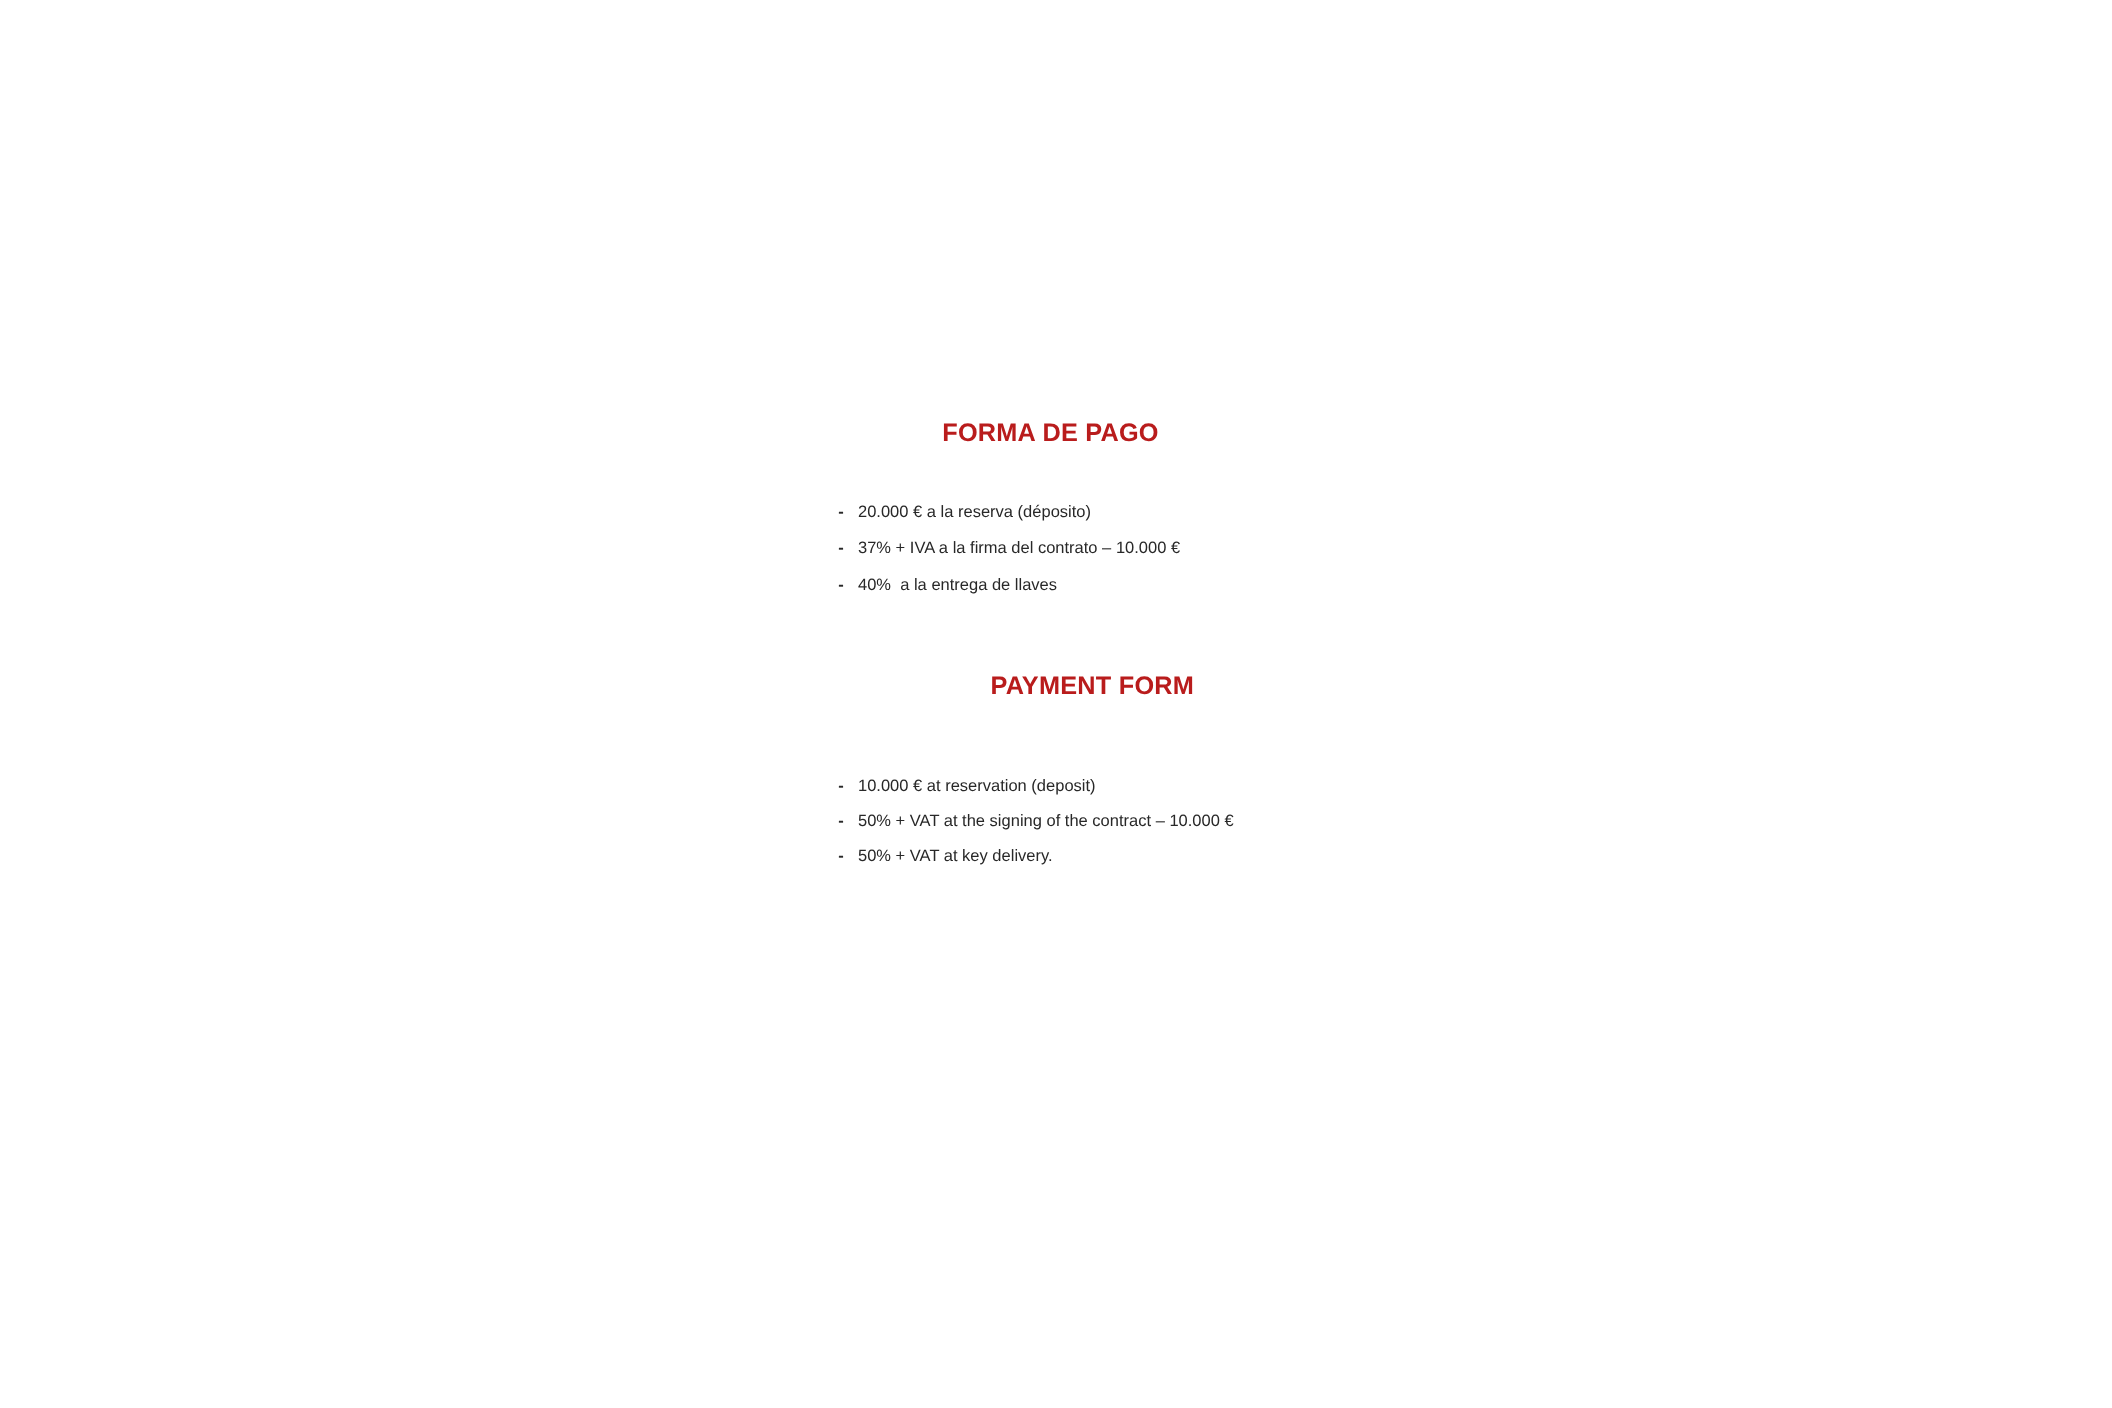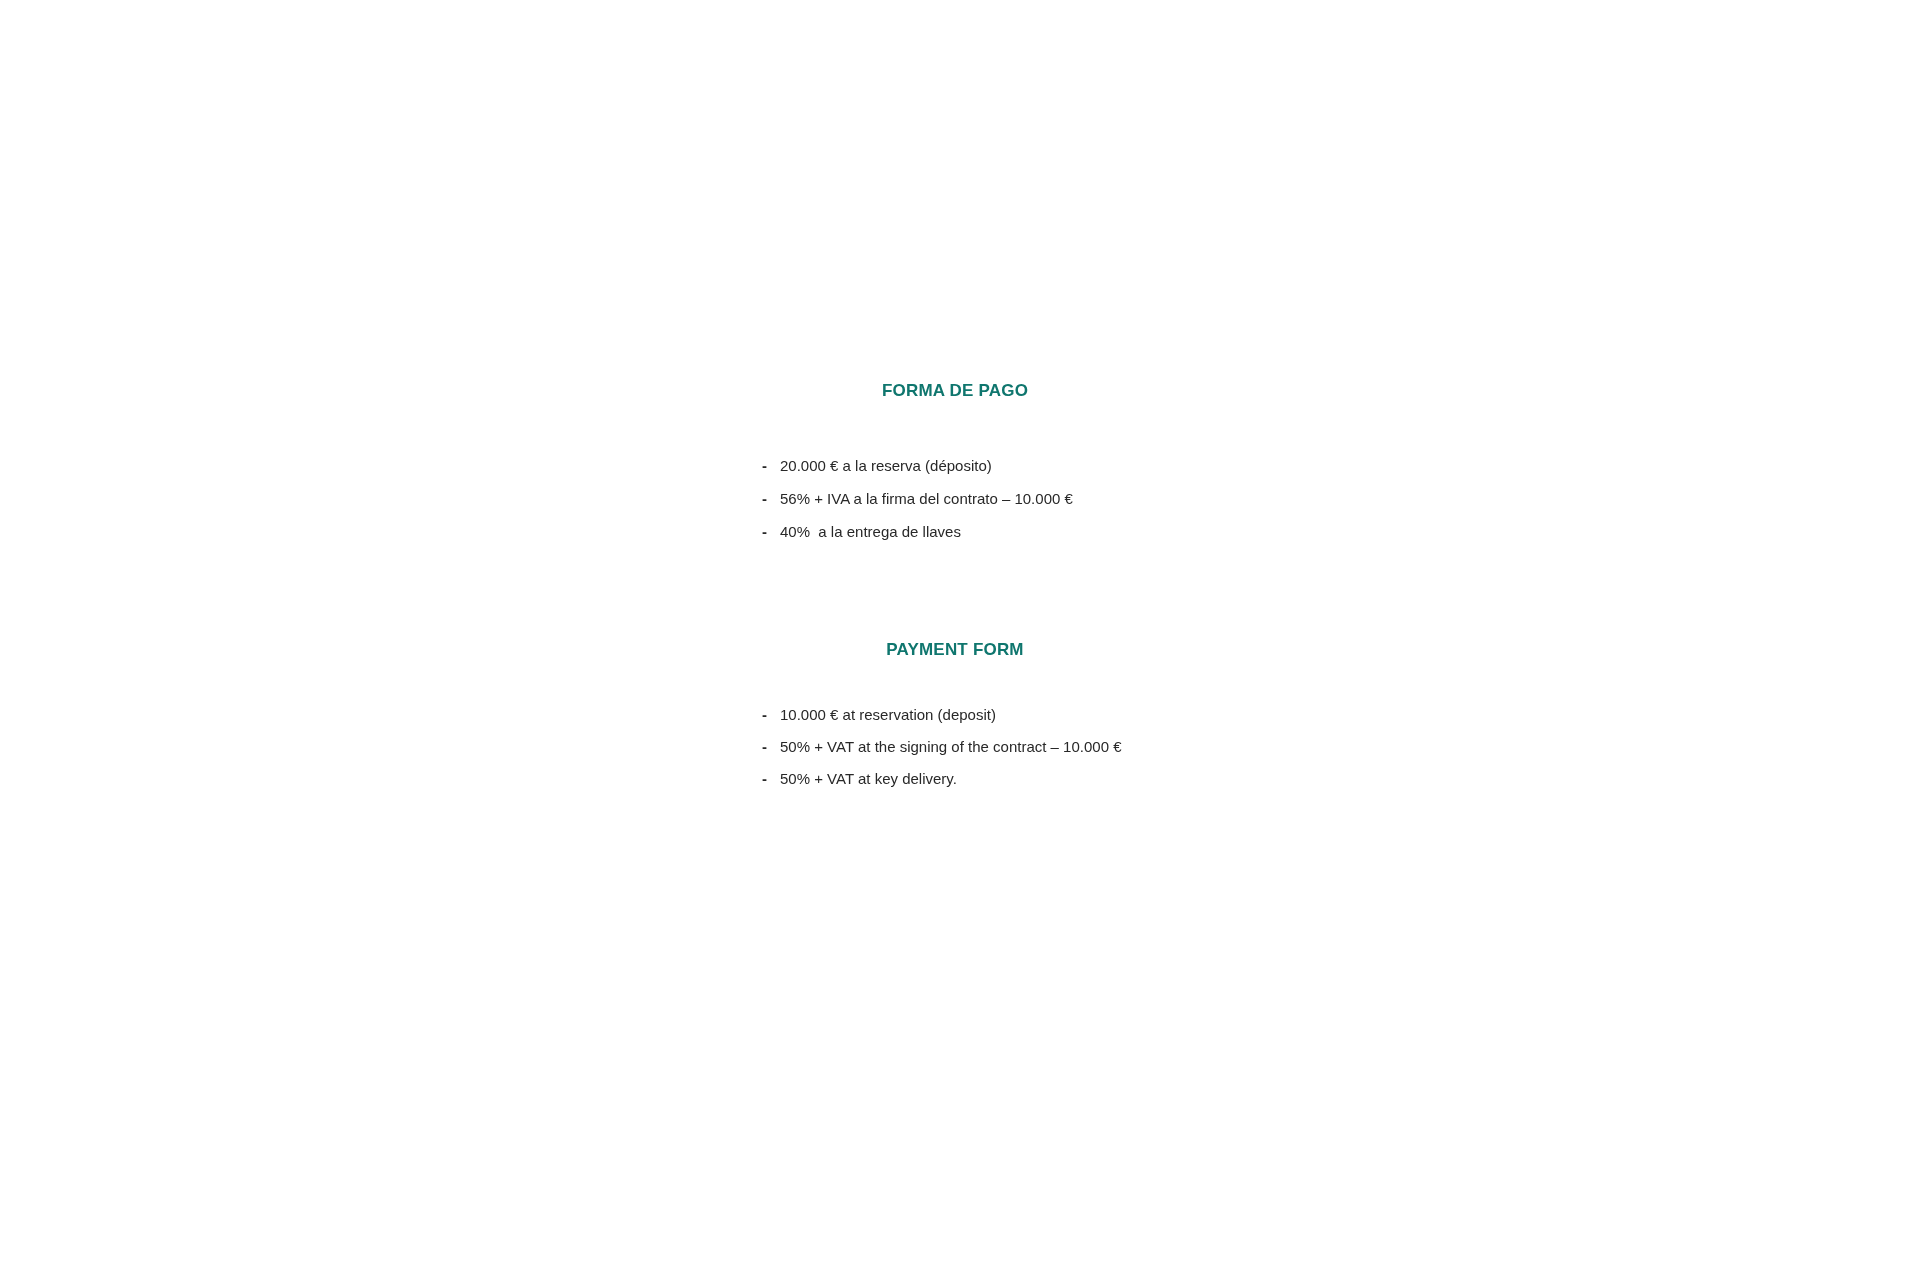--- a/index.html
+++ b/index.html
@@ -21,29 +21,29 @@
     position: absolute;
     inset: 0;
     background: #ffffff;
   }
 
   
   .sec-title {
     position: absolute;
     left: 955px;
     transform: translateX(-50%);
-    font-size: 17px;
+    font-size: 23px;
     font-weight: 700;
     line-height: 1;
     letter-spacing: 0.2px;
-    color: #0f766e;
+    color: #b91c1c;
     white-space: nowrap;
   }
   .sec-title.es { top: 382px; }
-  .sec-title.en { top: 641px; }
+  .sec-title.en { top: 612px; margin-left: 38px; }
 
   
   .bullet {
     position: absolute;
     left: 762px;
     display: flex;
     align-items: baseline;
     font-size: 15px;
     line-height: 1;
     color: #282828;
@@ -68,21 +68,21 @@
 
 <div class="page">
 
   <div class="sec-title es">FORMA DE PAGO</div>
 
   <div class="bullet b-es-0">
     <span class="dash">-</span><span class="item-text">20.000 € a la reserva (déposito)</span>
   </div>
 
   <div class="bullet b-es-1">
-    <span class="dash">-</span><span class="item-text">56% + IVA a la firma del contrato – 10.000 €</span>
+    <span class="dash">-</span><span class="item-text">37% + IVA a la firma del contrato – 10.000 €</span>
   </div>
 
   <div class="bullet b-es-2">
     <span class="dash">-</span><span class="item-text">40%  a la entrega de llaves</span>
   </div>
 
   <div class="sec-title en">PAYMENT FORM</div>
 
   <div class="bullet b-en-0">
     <span class="dash">-</span><span class="item-text">10.000 € at reservation (deposit)</span>

